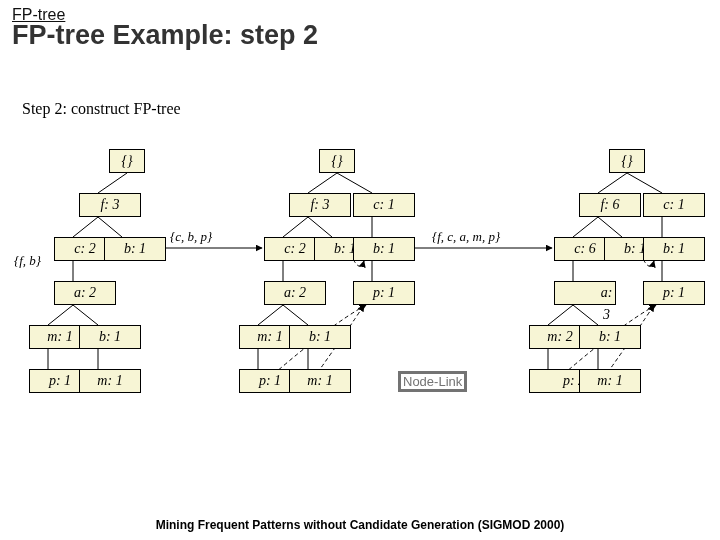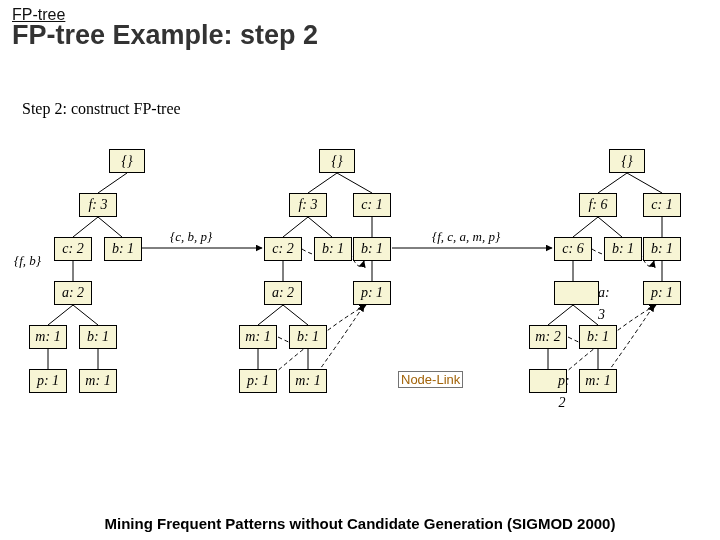--- a/index.html
+++ b/index.html
@@ -45,47 +45,47 @@
   .node {
     position: absolute;
     box-sizing: border-box;
     border: 1px solid #000;
     background: #f7f5d5;
     font-family: Georgia, "Times New Roman", serif;
     font-style: italic;
     font-size: 14px;
     text-align: center;
     color: #000;
-    width: 38px;
+    width: 62px;
     height: 24px;
     line-height: 22px;
   }
   .root { width: 36px; }
   .annot {
     position: absolute;
     font-family: Georgia, "Times New Roman", serif;
     font-style: italic;
     font-size: 13px;
     color: #000;
   }
   .link-label {
     position: absolute;
     font-size: 13px;
-    color: #a16207;
+    color: #737373;
     background: #fff;
     padding: 0 2px;
-    border: 1px solid #737373;
+    border: 3px solid #737373;
   }
   .footer {
     position: absolute;
     bottom: 8px;
     left: 0;
     width: 100%;
     text-align: center;
-    font-size: 15px;
+    font-size: 12px;
     font-weight: 700;
     color: #000;
   }
   .page-num {
     position: absolute;
     right: 12px;
     bottom: 28px;
     font-size: 10px;
     color: #bbb;
   }

